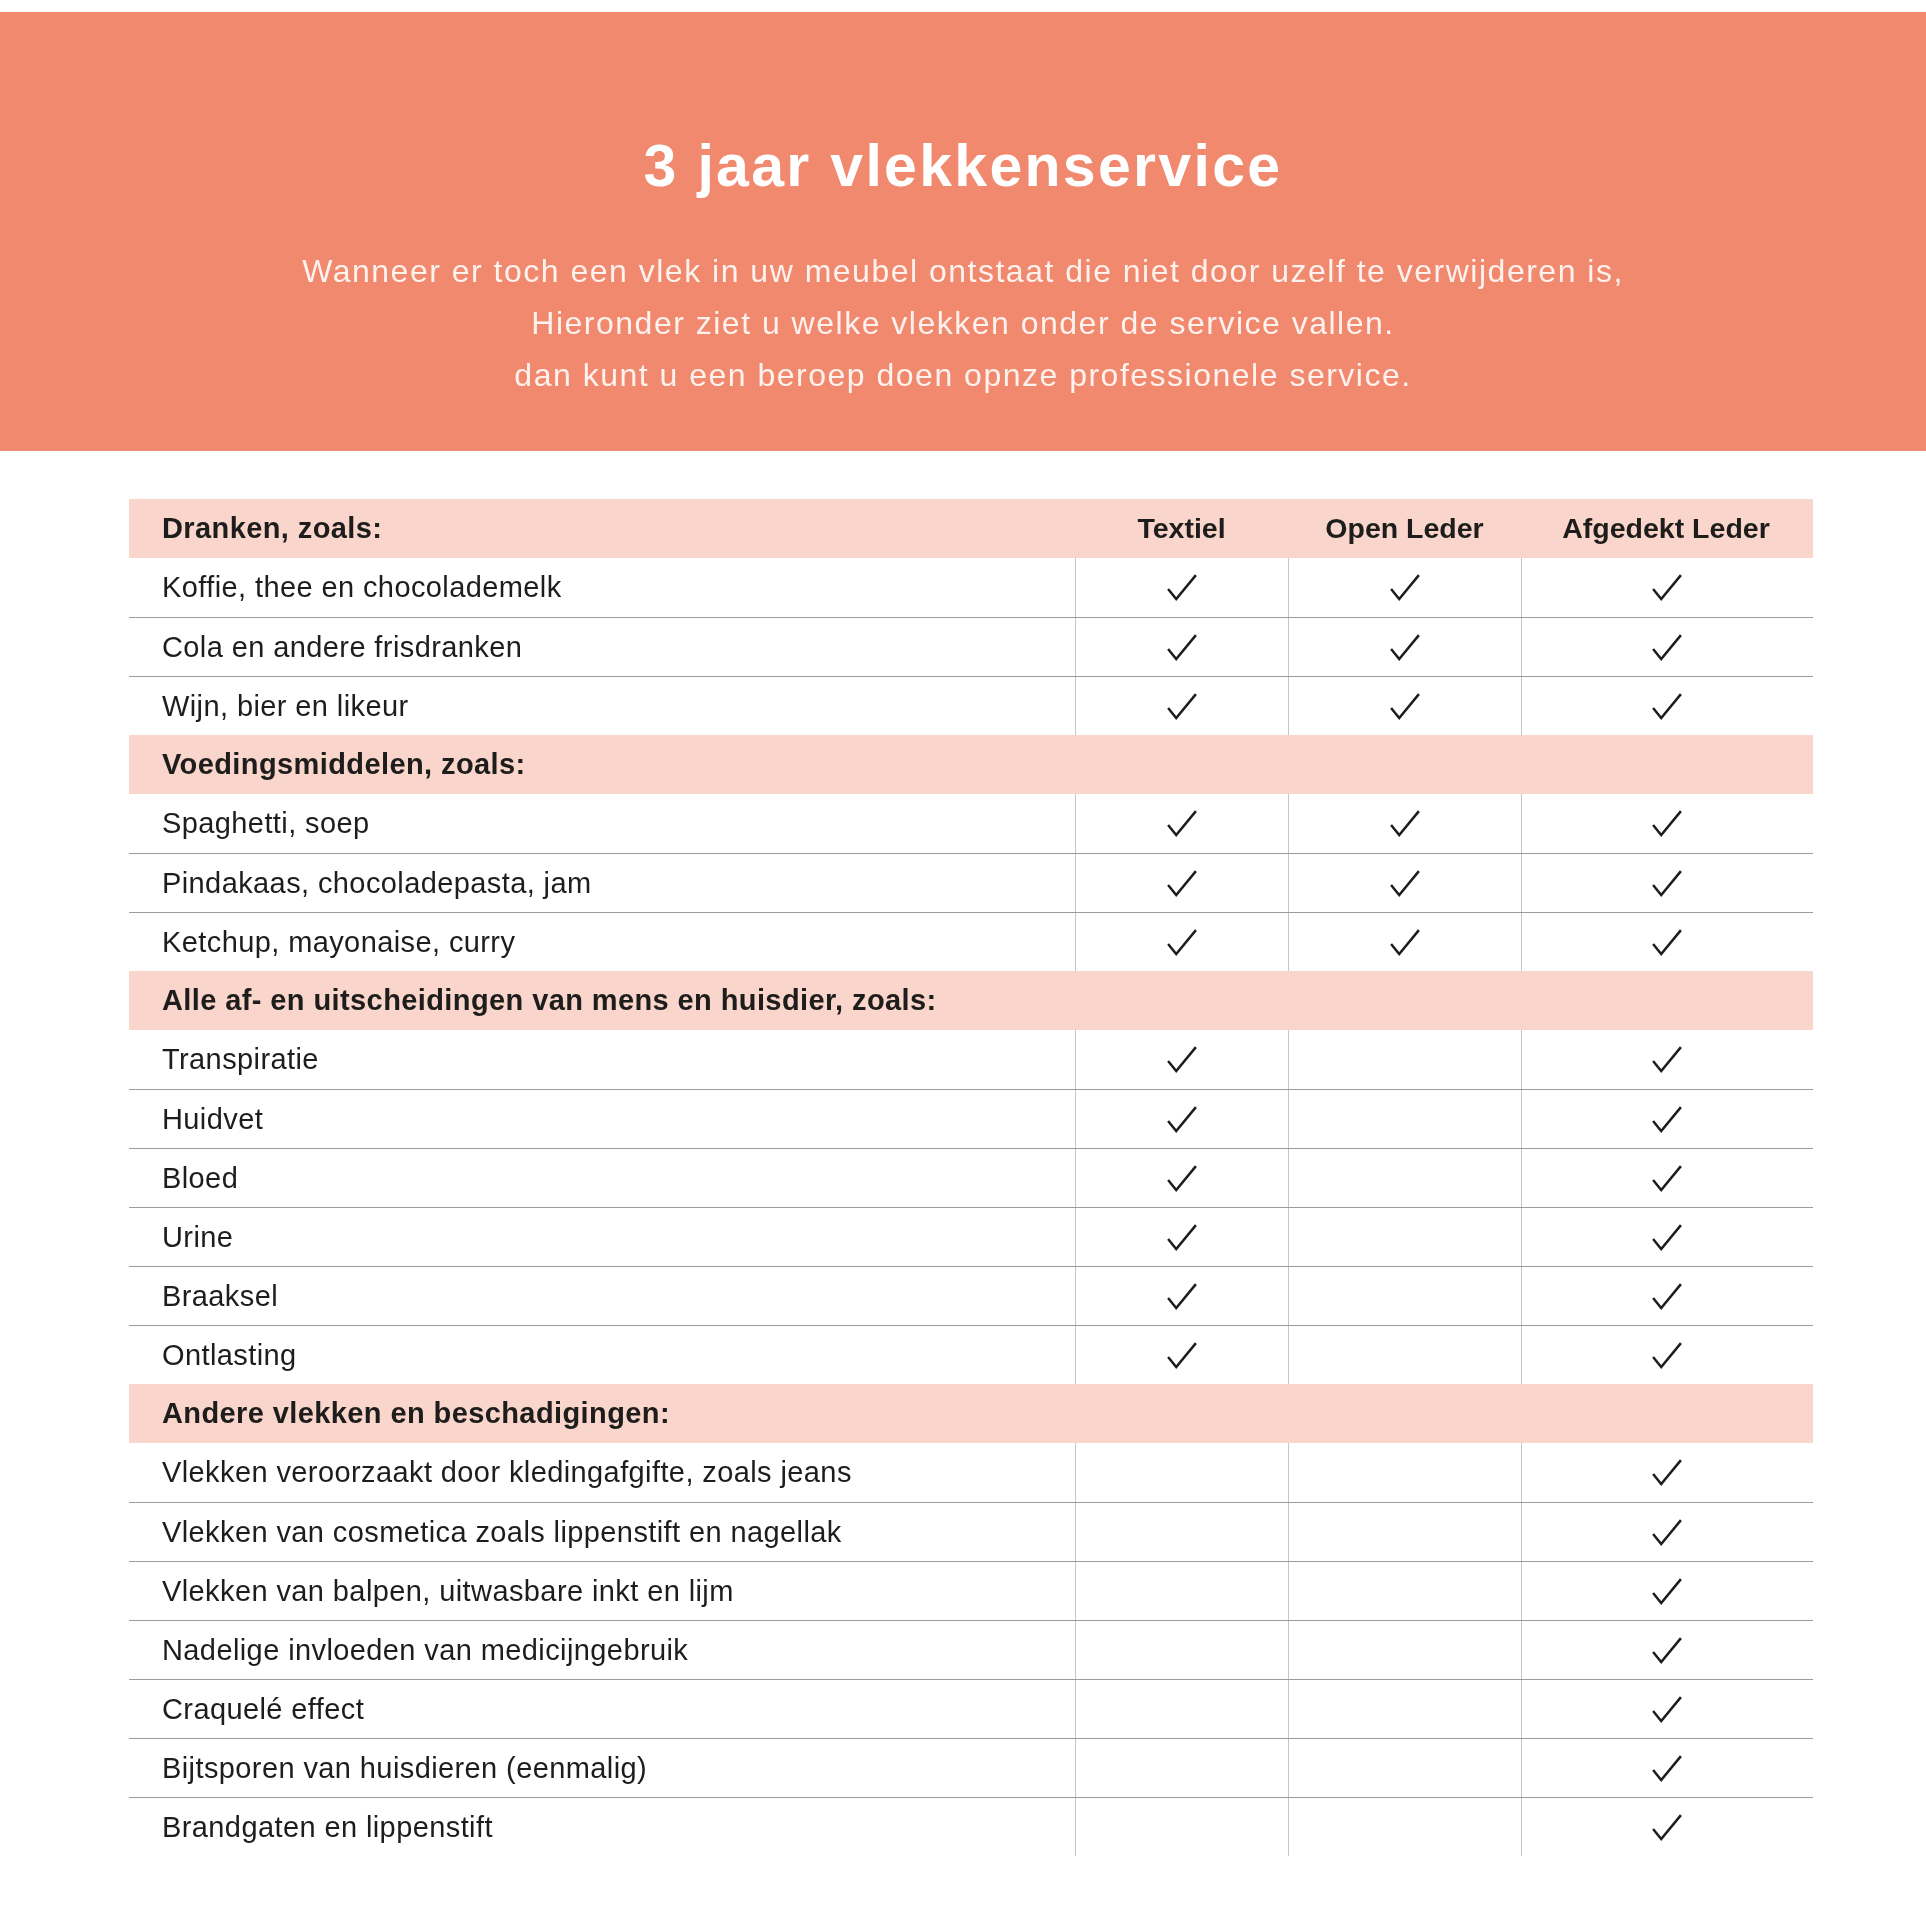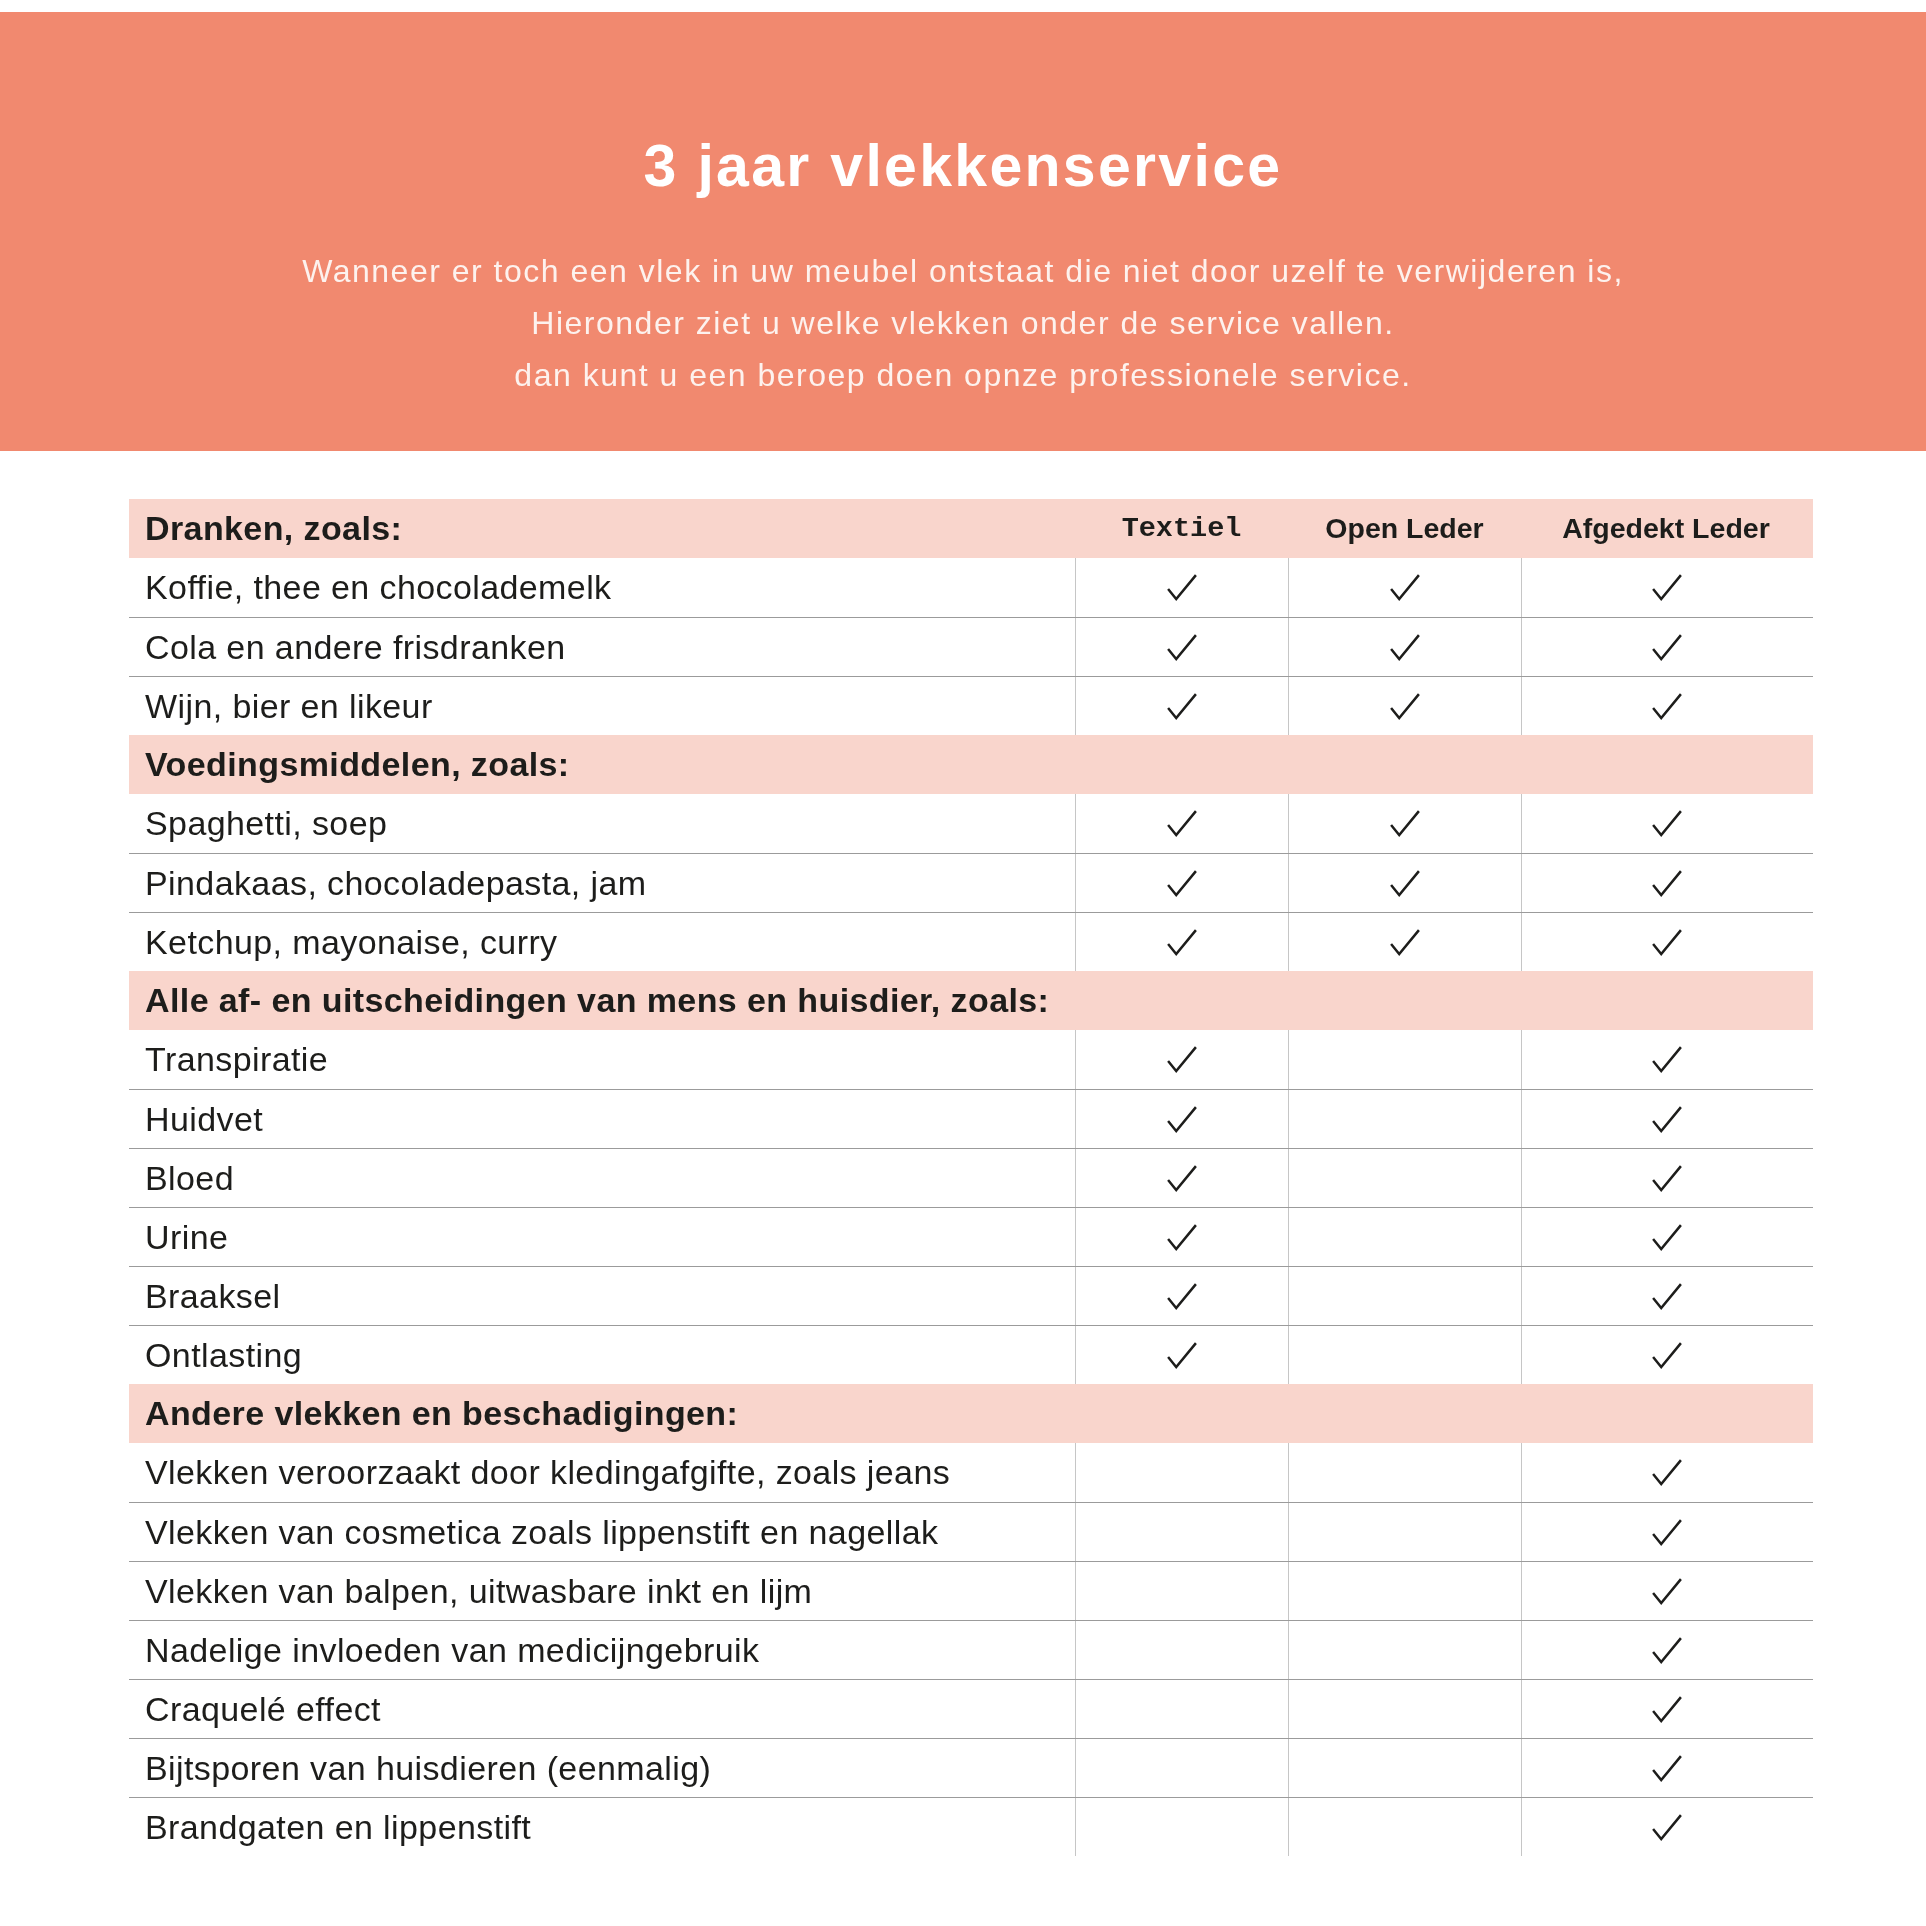--- a/index.html
+++ b/index.html
@@ -8,24 +8,24 @@
 
   
   .hero{position:absolute;left:0;top:12px;width:1926px;height:439px;background:#f1896f;color:#ffffff;text-align:center;}
   .hero-title{margin:0;padding-top:122px;font-size:59px;line-height:65px;font-weight:bold;letter-spacing:2.3px;}
   .hero-sub-wrap{margin-top:46px;}
   .hero-sub{margin:0;font-size:32px;line-height:52px;font-weight:normal;letter-spacing:1.5px;color:#fdf2ee;}
 
   
   .table{position:absolute;left:129px;top:499px;width:1684px;}
   .row{display:flex;height:59px;box-sizing:border-box;align-items:stretch;}
-  .col-label{width:946px;box-sizing:border-box;padding-left:16px;display:flex;align-items:center;
-             font-size:34px;letter-spacing:0.4px;}
+  .col-label{width:946px;box-sizing:border-box;padding-left:33px;display:flex;align-items:center;
+             font-size:29px;letter-spacing:0.4px;}
   .cell{box-sizing:border-box;display:flex;align-items:center;justify-content:center;}
-  .c1{width:213px;font-family:Liberation Mono, monospace;}
+  .c1{width:213px;}
   .c2{width:233px;}
   .c3{width:290px;}
 
   
   .band{background:#f9d5cc;}
   .band .col-label{font-weight:bold;}
   .band .col-label.full{width:100%;text-align:center;}
   .col-head{font-size:28.5px;font-weight:bold;}
 
   

